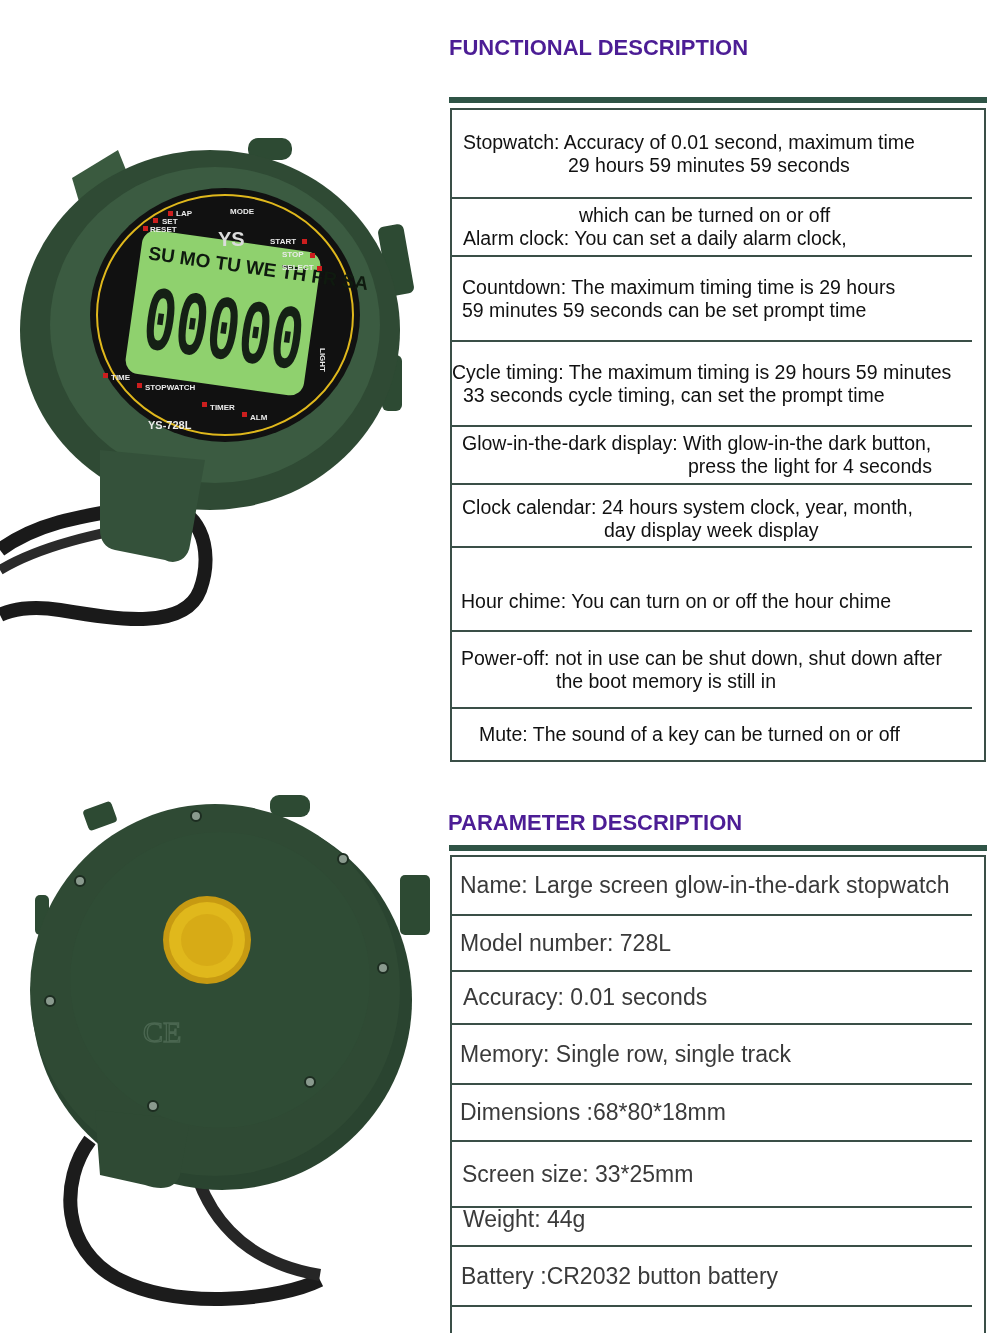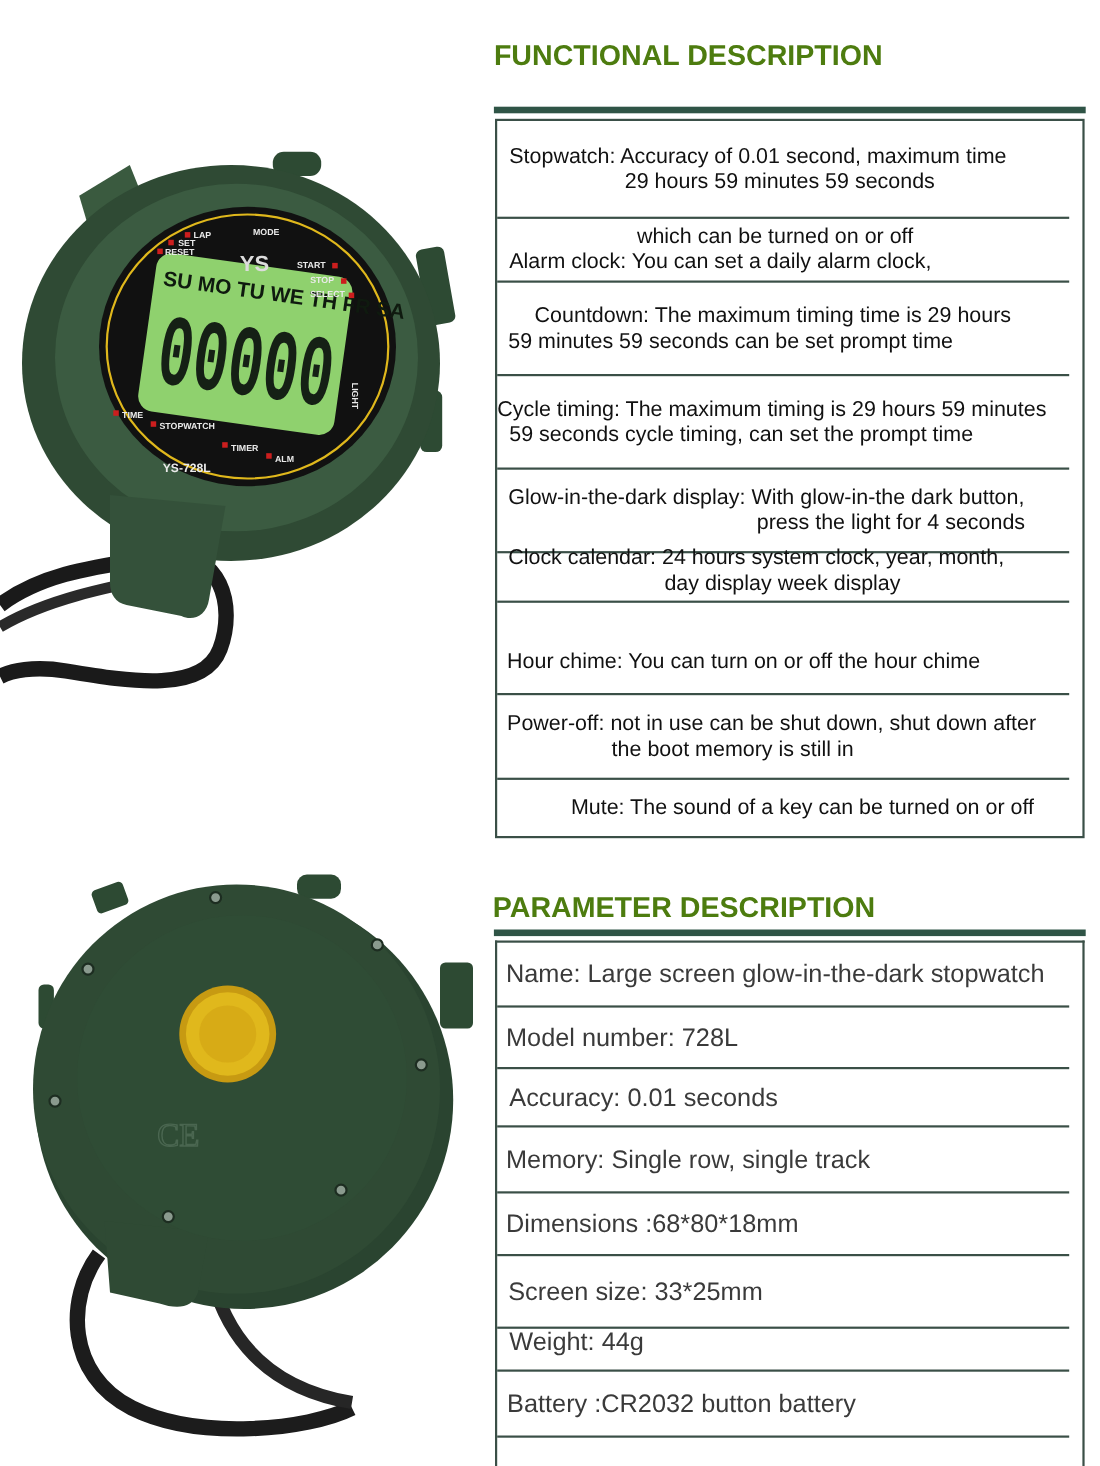--- a/index.html
+++ b/index.html
@@ -1,18 +1,18 @@
 <!DOCTYPE html>
 <html><head>
 <meta charset="utf-8">
 <style>
   html, body { margin: 0; padding: 0; background: #ffffff; }
   body { width: 1000px; height: 1333px; position: relative; overflow: hidden; font-family: "Liberation Sans", sans-serif; }
   .heading {
-    position: absolute; left: 449px; font-weight: bold; font-size: 26px; color: #4d7c0f;
+    position: absolute; left: 449px; font-weight: bold; font-size: 22px; color: #4c1d95;
     letter-spacing: 0px; font-family: "Liberation Sans", sans-serif;
   }
   .band { position: absolute; left: 449px; width: 538px; height: 6px; background: #2f5446; }
   .tbl { position: absolute; left: 450px; width: 536px; border: 2px solid #3a4f47; box-sizing: border-box; }
   .row { position: absolute; left: 0; right: 12px; border-bottom: 2px solid #3a4f47; box-sizing: border-box; display: flex; flex-direction: column; justify-content: center; }
   .row.last { border-bottom: none; }
   .f-line { font-size: 19.5px; color: #111; line-height: 23px; white-space: nowrap; }
   .p-line { font-size: 23px; color: #3a3a3a; white-space: nowrap; }
 
   
@@ -119,44 +119,44 @@
 <div class="tbl" style="top:108px;height:654px;">
   <div class="row" style="top:0;height:89px;">
     <div class="f-line" style="padding-left:11px;">Stopwatch: Accuracy of 0.01 second, maximum time</div>
     <div class="f-line" style="padding-left:116px;">29 hours 59 minutes 59 seconds</div>
   </div>
   <div class="row" style="top:89px;height:58px;">
     <div class="f-line" style="padding-left:127px;">which can be turned on or off</div>
     <div class="f-line" style="padding-left:11px;">Alarm clock: You can set a daily alarm clock,</div>
   </div>
   <div class="row" style="top:147px;height:85px;">
-    <div class="f-line" style="padding-left:10px;margin-left:24px;">Countdown: The maximum timing time is 29 hours</div>
+    <div class="f-line" style="padding-left:10px;">Countdown: The maximum timing time is 29 hours</div>
     <div class="f-line" style="padding-left:10px;">59 minutes 59 seconds can be set prompt time</div>
   </div>
   <div class="row" style="top:232px;height:85px;">
     <div class="f-line" style="">Cycle timing: The maximum timing is 29 hours 59 minutes</div>
-    <div class="f-line" style="padding-left:11px;">59 seconds cycle timing, can set the prompt time</div>
+    <div class="f-line" style="padding-left:11px;">33 seconds cycle timing, can set the prompt time</div>
   </div>
-  <div class="row" style="top:317px;height:76px;">
+  <div class="row" style="top:317px;height:58px;">
     <div class="f-line" style="padding-left:10px;">Glow-in-the-dark display: With glow-in-the dark button,</div>
     <div class="f-line" style="padding-left:236px;">press the light for 4 seconds</div>
   </div>
   <div class="row" style="top:382px;height:56px;">
     <div class="f-line" style="padding-left:10px;">Clock calendar: 24 hours system clock, year, month,</div>
     <div class="f-line" style="padding-left:152px;">day display week display</div>
   </div>
   <div class="row" style="top:462px;height:60px;">
     <div class="f-line" style="padding-left:9px;">Hour chime: You can turn on or off the hour chime</div>
   </div>
   <div class="row" style="top:522px;height:77px;">
     <div class="f-line" style="padding-left:9px;">Power-off: not in use can be shut down, shut down after</div>
     <div class="f-line" style="padding-left:104px;">the boot memory is still in</div>
   </div>
   <div class="row last" style="top:599px;height:51px;">
-    <div class="f-line" style="padding-left:27px;margin-left:40px;">Mute: The sound of a key can be turned on or off</div>
+    <div class="f-line" style="padding-left:27px;">Mute: The sound of a key can be turned on or off</div>
   </div>
 </div>
 
 <div class="heading" style="top:791px;left:448px;margin-top:19px;">PARAMETER DESCRIPTION</div>
 <div class="band" style="top:845px;"></div>
 
 <div class="tbl" style="top:855px;height:490px;border-bottom:none;">
   <div class="row" style="top:0;height:59px;">
     <div class="p-line" style="padding-left:8px;">Name: Large screen glow-in-the-dark stopwatch</div>
   </div>

